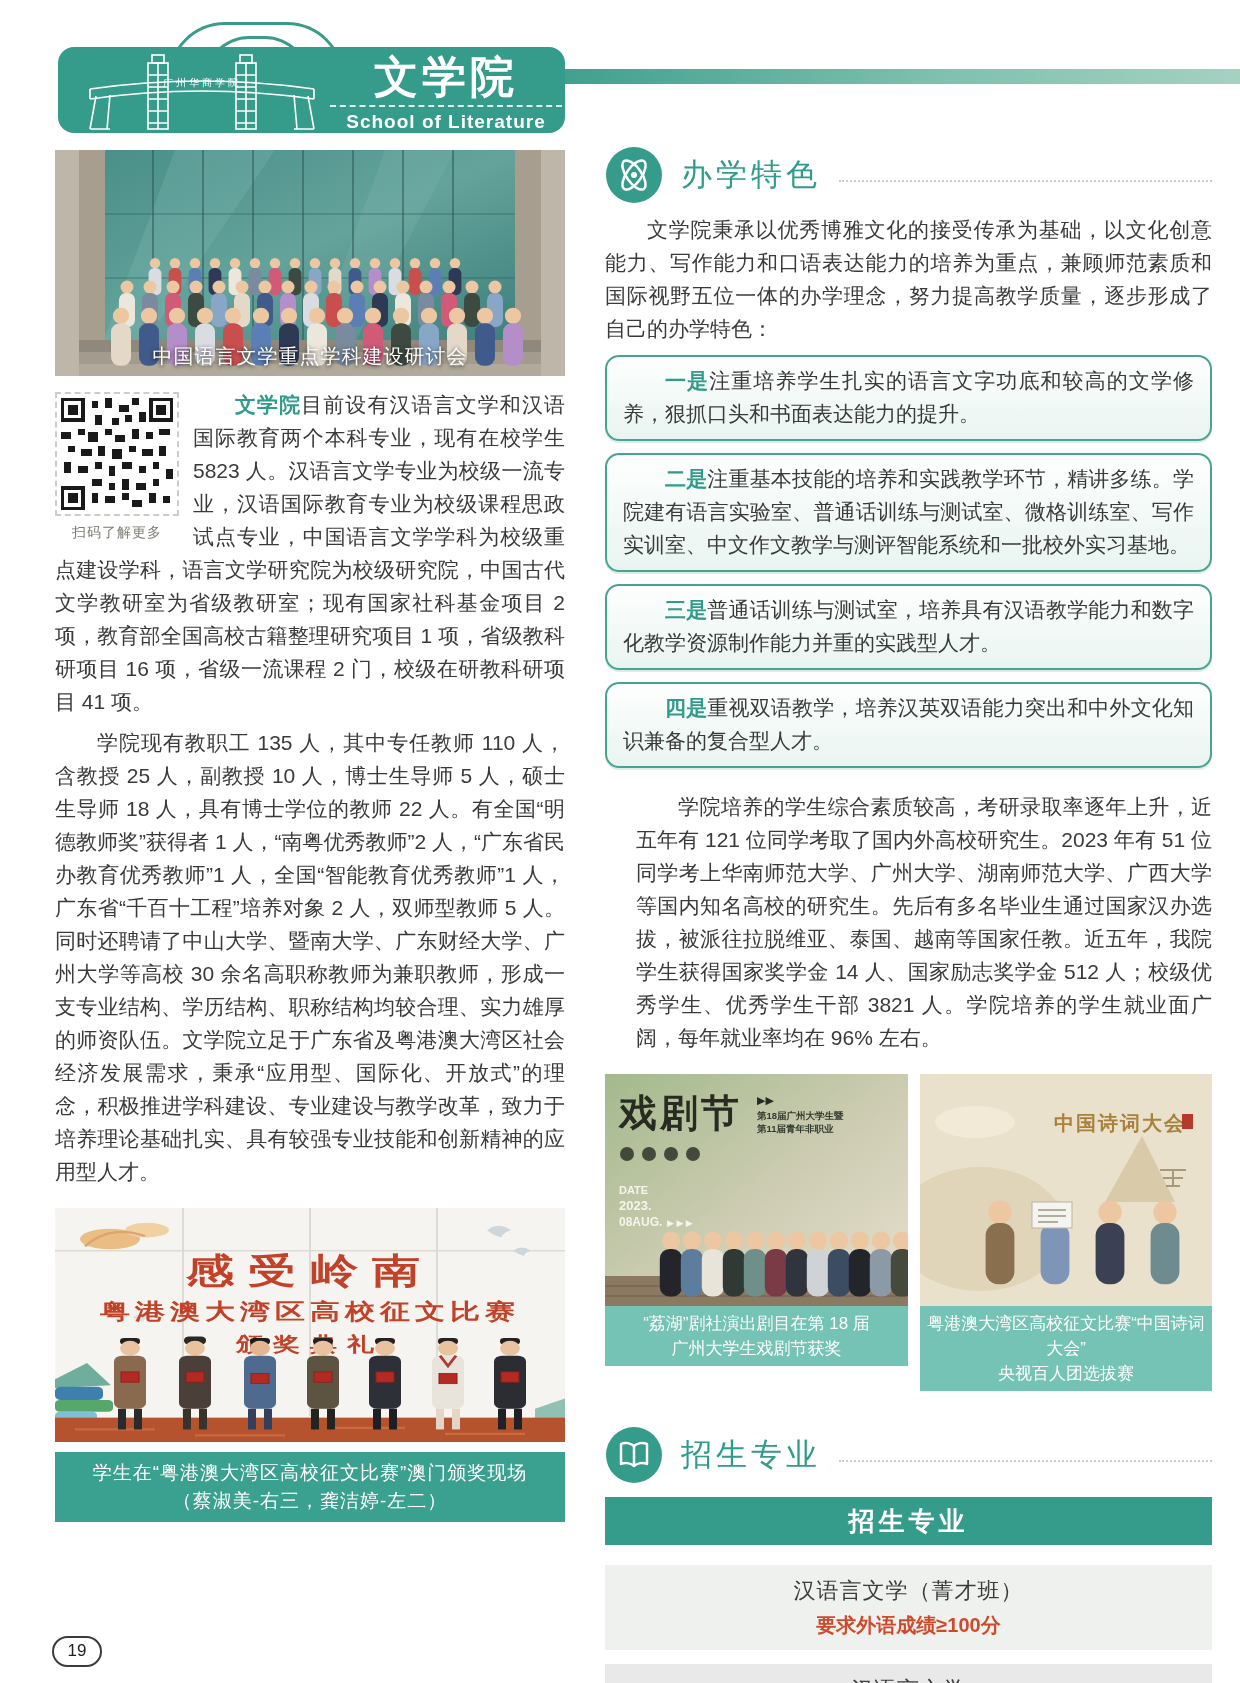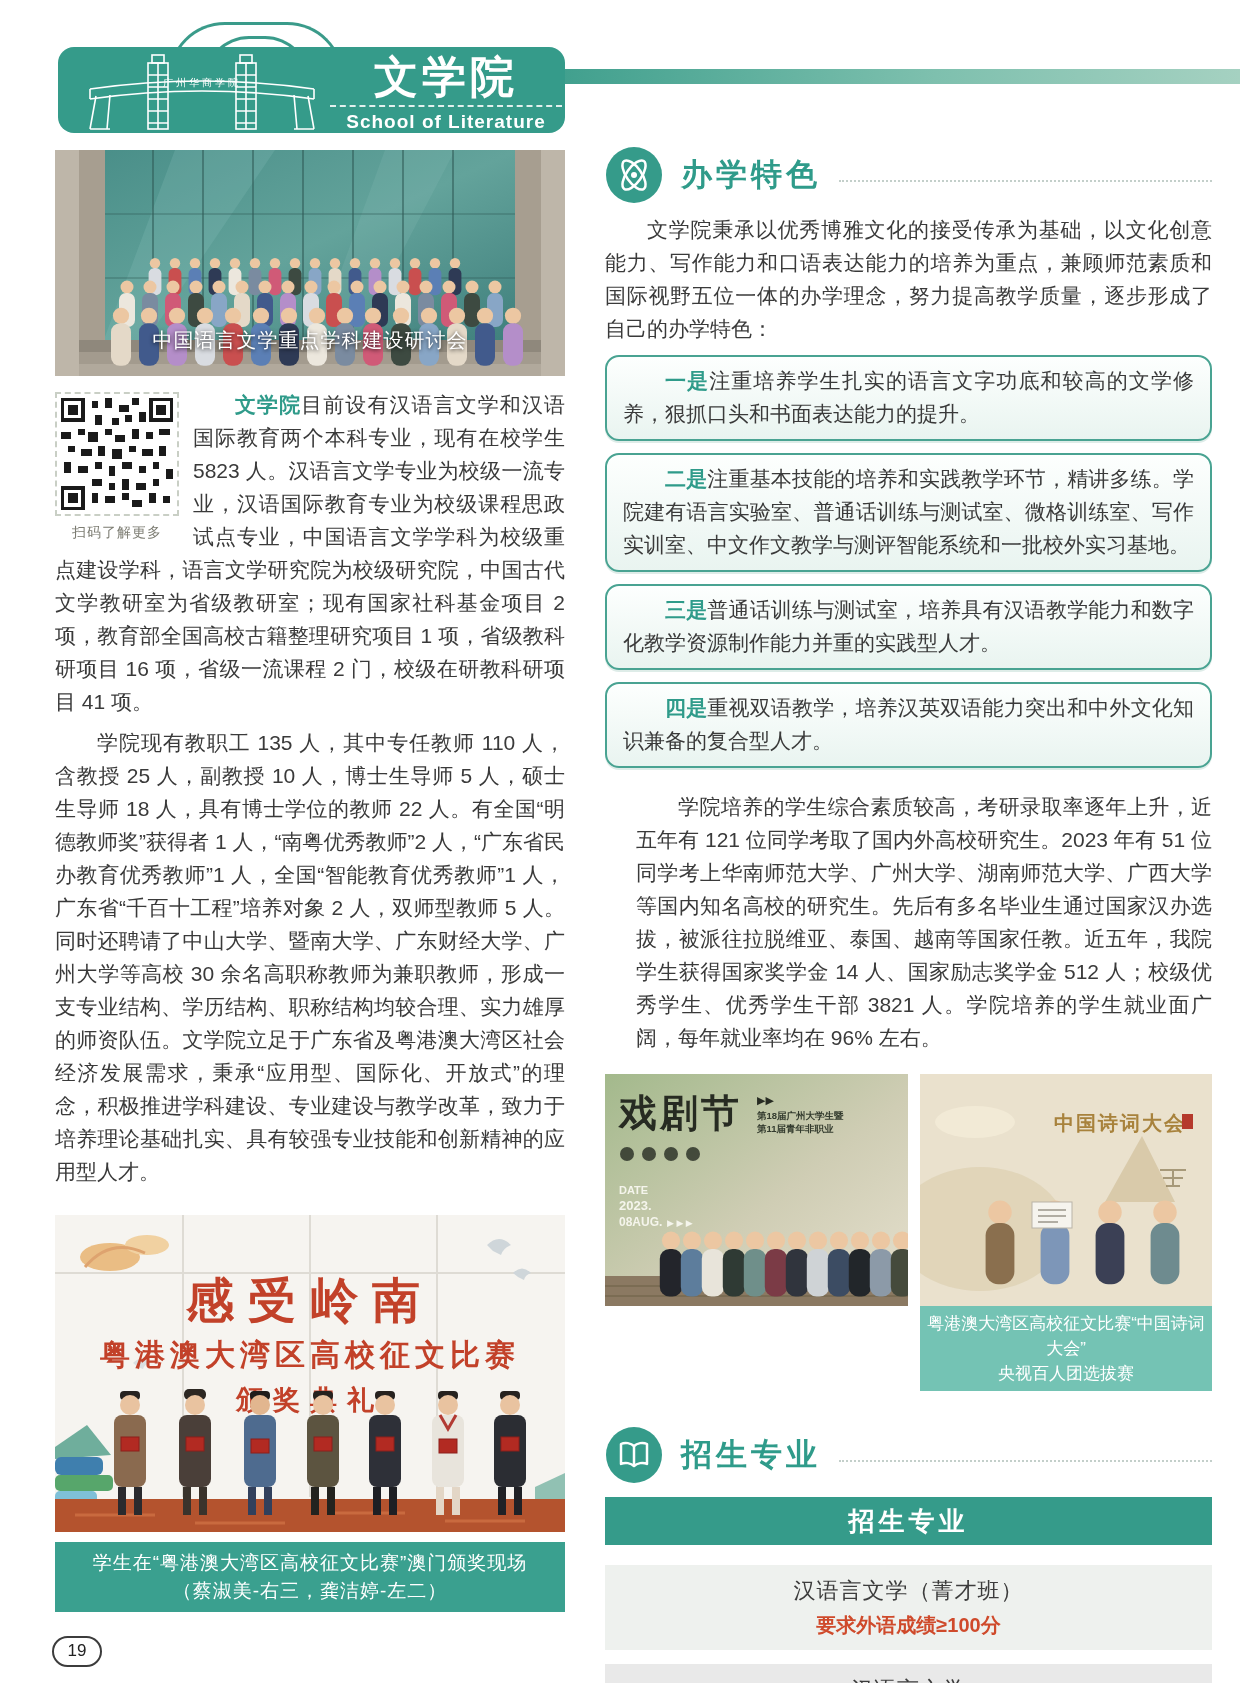--- a/index.html
+++ b/index.html
@@ -21,41 +21,41 @@
   .header-bar{position:absolute;left:563px;top:69px;width:677px;height:15px;z-index:1;
               background:linear-gradient(90deg,#41a08e,#7ec0ae 55%,#a5d1c1);}
 
   
   .col-left{position:absolute;left:55px;top:150px;width:510px;}
   .col-right{position:absolute;left:605px;top:145px;width:607px;}
 
   
   .sec-head{display:flex;align-items:center;gap:18px;height:60px;}
   .sec-icon{width:58px;height:58px;flex:0 0 auto;}
-  .sec-title{margin:0;font-size:31px;font-weight:bold;color:#2f9b8a;letter-spacing:4px;white-space:nowrap;}
+  .sec-title{margin:0;font-size:31px;font-weight:normal;color:#2f9b8a;letter-spacing:4px;white-space:nowrap;}
   .sec-dash{flex:1;border-top:2px dotted #c3cfca;margin-top:12px;}
 
   
   .body-text{font-size:21px;line-height:33px;text-align:justify;color:#3a3a3a;}
   .body-text p{margin:0 0 8px;text-indent:2em;}
   .lead-green{color:#2f9b8a;font-weight:bold;}
 
   
   .qr-wrap{float:left;width:124px;margin:4px 14px 4px 0;text-align:center;}
   .qr-box{width:112px;height:112px;border:2px dashed #c9cfc5;background:#fff;padding:4px;margin:0 auto;}
   .qr-box svg{width:100%;height:100%;display:block;}
   .qr-cap{font-size:14px;color:#7c7c72;letter-spacing:1px;}
 
   
   .photo{position:relative;overflow:hidden;}
   .photo svg{display:block;width:100%;height:100%;}
   .photo-seminar{width:510px;height:226px;}
-  .seminar-cap{position:absolute;left:0;right:0;bottom:22px;text-align:center;color:#fff;
+  .seminar-cap{position:absolute;left:0;right:0;bottom:6px;text-align:center;color:#fff;
                font-size:20px;letter-spacing:1px;text-shadow:0 1px 4px rgba(0,0,0,.85);}
-  .photo-essay{width:510px;height:317px;margin-top:27px;}
+  .photo-essay{width:510px;height:234px;margin-top:20px;}
   .essay-cap{background:#3aa08f;color:#fff;text-align:center;font-size:19px;line-height:28px;
              padding:7px 0;margin-top:10px;letter-spacing:1px;}
 
   .feat-head{margin-bottom:8px;}
   .intro{margin-bottom:10px;}
   .feat-box{border:2px solid #49a392;border-radius:14px;margin-bottom:12px;
             background:linear-gradient(180deg,#fdfffe,#e9f4f0);
             padding:7px 16px 9px;box-shadow:0 2px 0 rgba(160,200,190,.35);}
   .feat-box p{margin:0;text-indent:2em;font-size:21px;line-height:33px;text-align:justify;}
   .outro{margin-top:22px;margin-left:31px;}
@@ -420,20 +420,24 @@
                 <use href="#fig" transform="translate(171,196) scale(1.4)" style="color: rgb(123, 59, 70);"></use>
                 <use href="#fig" transform="translate(192,196) scale(1.4)" style="color: rgb(48, 52, 61);"></use>
                 <use href="#fig" transform="translate(213,196) scale(1.4)" style="color: rgb(207, 211, 214);"></use>
                 <use href="#fig" transform="translate(234,196) scale(1.4)" style="color: rgb(60, 76, 99);"></use>
                 <use href="#fig" transform="translate(255,196) scale(1.4)" style="color: rgb(34, 38, 42);"></use>
                 <use href="#fig" transform="translate(276,196) scale(1.4)" style="color: rgb(140, 154, 168);"></use>
                 <use href="#fig" transform="translate(297,196) scale(1.4)" style="color: rgb(69, 74, 60);"></use>
               </g>
           </svg>
         </div>
+        <div class="photo-cap">
+          <div>“荔湖”剧社演出剧目在第 18 届</div>
+          <div>广州大学生戏剧节获奖</div>
+        </div>
       </div>
       <div class="photo-card pc-r">
         <div class="pc-img">
           <svg viewBox="0 0 292 232" preserveAspectRatio="none">
             <rect width="292" height="232" fill="#eae1cd"></rect>
             <ellipse cx="60" cy="155" rx="85" ry="62" fill="#d8c9a6" opacity=".5"></ellipse>
             <ellipse cx="55" cy="48" rx="40" ry="16" fill="#f2ead6"></ellipse>
             <path d="M185,128 L222,62 L255,128 Z" fill="#cdbb92" opacity=".6"></path>
             <path d="M240,96 h26 M243,104 h20 M246,112 h14 M253,96 v16" stroke="#8a7a55" stroke-width="2" fill="none" opacity=".7"></path>
             <text x="200" y="56" text-anchor="middle" font-size="20" font-weight="bold" fill="#a8823c" letter-spacing="2">中国诗词大会</text>

